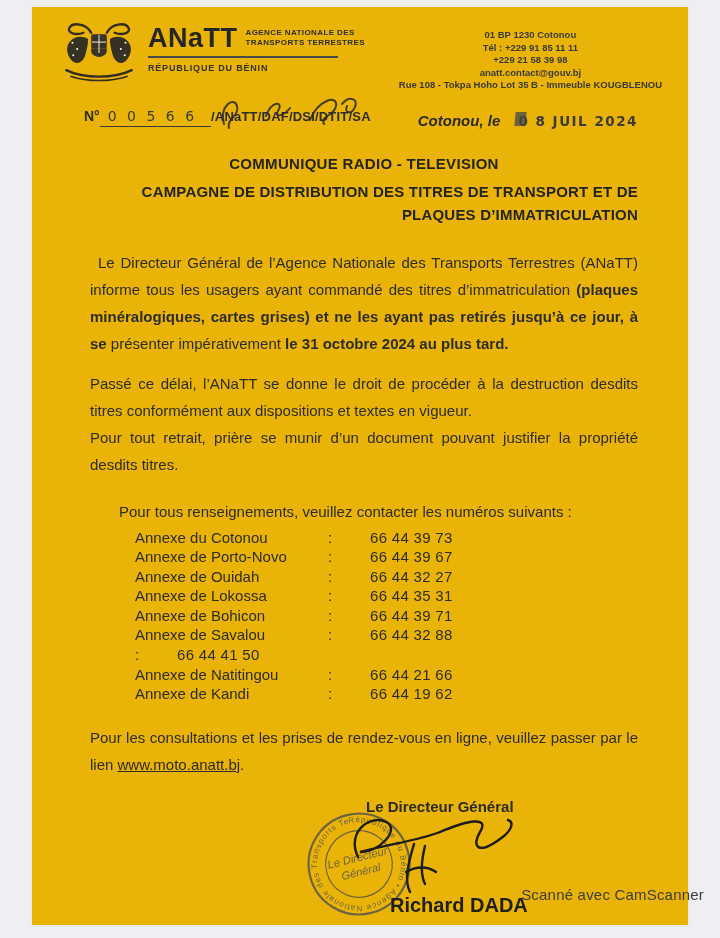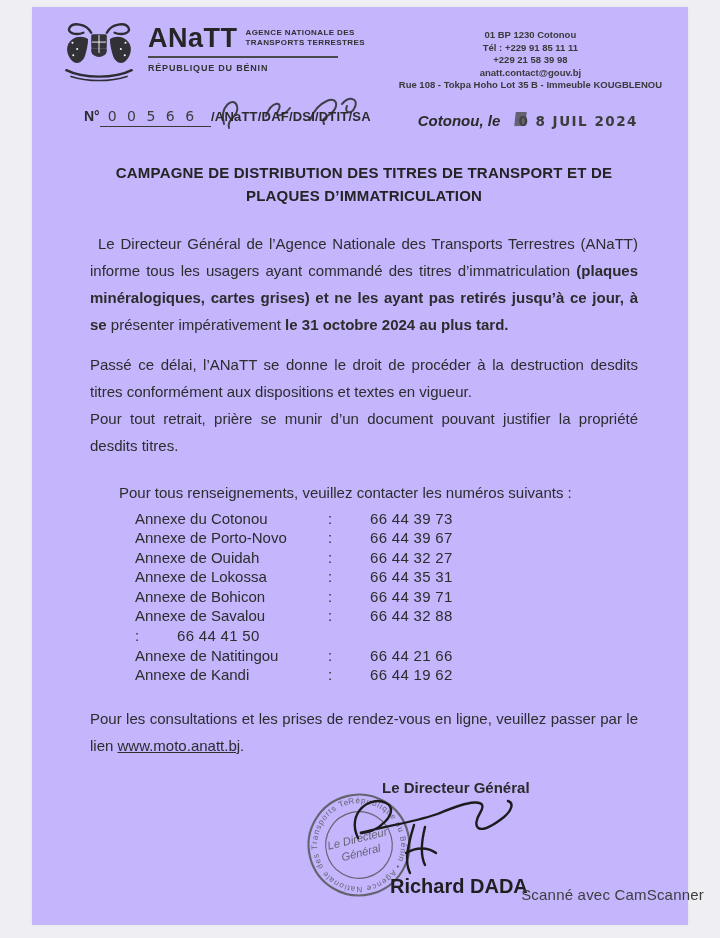--- a/index.html
+++ b/index.html
@@ -4,21 +4,21 @@
 <style>
   html,body{margin:0;padding:0;}
   body{
     width:720px;height:938px;position:relative;overflow:hidden;
     background:#efeef3;
     font-family:"Liberation Sans",sans-serif;
     color:#2f2f2f;
   }
   .page{
     position:absolute;left:32px;top:7px;width:656px;height:918px;
-    background:#c4b5fd;box-shadow:0 0 4px rgba(0,0,0,.06);
+    background:#eab308;box-shadow:0 0 4px rgba(0,0,0,.06);
   }
   
   .letterhead{display:flex;justify-content:space-between;padding:14px 26px 0 28px;}
   .logo-group{display:flex;align-items:flex-start;}
   .emblem{width:78px;height:64px;margin-right:10px;opacity:.92;}
   .logotype{padding-top:4px;}
   .logotype-top{display:flex;align-items:flex-start;}
   .acronym{font-size:27px;font-weight:700;letter-spacing:.5px;color:#262626;line-height:26px;}
   .agency-name{margin-left:8px;padding-top:3px;font-size:8px;font-weight:700;letter-spacing:.4px;color:#303030;line-height:10px;}
   .logo-rule{height:2px;background:#4a4a4a;margin:5px 0 5px 0;width:190px;}
@@ -34,37 +34,37 @@
   .paraph{position:absolute;left:130px;top:-16px;width:150px;height:42px;opacity:.85;}
   .dateline{font-size:15px;white-space:nowrap;padding-top:4px;}
   .place{font-weight:700;font-style:italic;color:#2b2b2b;}
   .date-stamp{position:relative;margin-left:14px;font-family:"DejaVu Sans",sans-serif;
     font-size:13.5px;font-weight:700;letter-spacing:1.5px;color:#3c3c3c;}
   .date-stamp::before{content:"";position:absolute;left:-3px;top:-1px;width:11px;height:14px;
     background:rgba(70,70,70,.75);transform:skewX(-6deg);filter:blur(.4px);}
   
   .content{padding:0 50px 0 58px;}
   .title-communique{text-align:center;font-size:15px;font-weight:700;letter-spacing:.3px;margin-top:26px;color:#242424;}
-  .title-subject{text-align:center;font-size:15px;font-weight:700;letter-spacing:.2px;line-height:23px;
-    max-width:548px;margin:32px auto 0 auto;color:#242424;}
+  .title-subject{text-align:right;font-size:15px;font-weight:700;letter-spacing:.2px;line-height:23px;
+    max-width:548px;margin:8px auto 0 auto;color:#242424;}
   .para{font-size:15px;line-height:27px;text-align:justify;margin:0;color:#2d2d2d;}
   .p1{margin-top:23px;text-indent:8px;}
   .p2{margin-top:13px;}
   .p3{margin-top:0;}
   .intro{margin-top:20px;text-indent:5px;margin-left:24px;}
   .annex-list{margin:3px 0 0 45px;font-size:15px;line-height:19.6px;color:#2d2d2d;}
   .annex-row{display:flex;}
   .annex-name{width:193px;}
   .annex-colon{width:42px;}
   .annex-phone{letter-spacing:.3px;}
   .closing{margin-top:20px;}
   .link{text-decoration:underline;color:#2d2d2d;}
   
   .sig-block{position:relative;height:138px;margin-top:16px;}
-  .sig-title{position:absolute;left:292px;top:4px;font-size:15px;font-weight:700;color:#2b2b2b;}
+  .sig-title{position:absolute;left:276px;top:4px;font-size:15px;font-weight:700;color:#2b2b2b;}
   .stamp{position:absolute;left:215px;top:16px;width:108px;height:108px;transform:rotate(-14deg);opacity:.8;}
   .autograph{position:absolute;left:238px;top:8px;width:200px;height:100px;}
   .sig-name{position:absolute;left:300px;top:100px;font-size:20px;font-weight:700;color:#1f1f1f;text-align:center;}
   .credit{position:absolute;right:16px;top:886px;font-size:15px;color:#3e3e3e;letter-spacing:.2px;}
 </style>
 </head>
 <body>
 
 <div class="page">
 
@@ -131,20 +131,21 @@
         </g>
       </svg>
     </div>
     <div class="dateline">
       <span class="place">Cotonou, le</span>
       <span class="date-stamp">0 8  JUIL  2024</span>
     </div>
   </div>
 
   <div class="content">
+    <div class="title-communique">COMMUNIQUE RADIO - TELEVISION</div>
     <div class="title-subject">CAMPAGNE DE DISTRIBUTION DES TITRES DE TRANSPORT ET DE PLAQUES D’IMMATRICULATION</div>
 
     <p class="para p1"><span>Le Directeur Général de l’Agence Nationale des Transports Terrestres (ANaTT) informe tous les usagers ayant commandé des titres d’immatriculation </span><b>(plaques minéralogiques, cartes grises) et ne les ayant pas retirés jusqu’à ce jour, à se </b><span>présenter impérativement </span><b>le 31 octobre 2024 au plus tard.</b></p>
     <p class="para p2">Passé ce délai, l’ANaTT se donne le droit de procéder à la destruction desdits titres conformément aux dispositions et textes en vigueur.</p>
     <p class="para p3">Pour tout retrait, prière se munir d’un document pouvant justifier la propriété desdits titres.</p>
     <p class="para intro">Pour tous renseignements, veuillez contacter les numéros suivants :</p>
 
     <div class="annex-list">
         <div class="annex-row">
           <span class="annex-name">Annexe du Cotonou</span>

